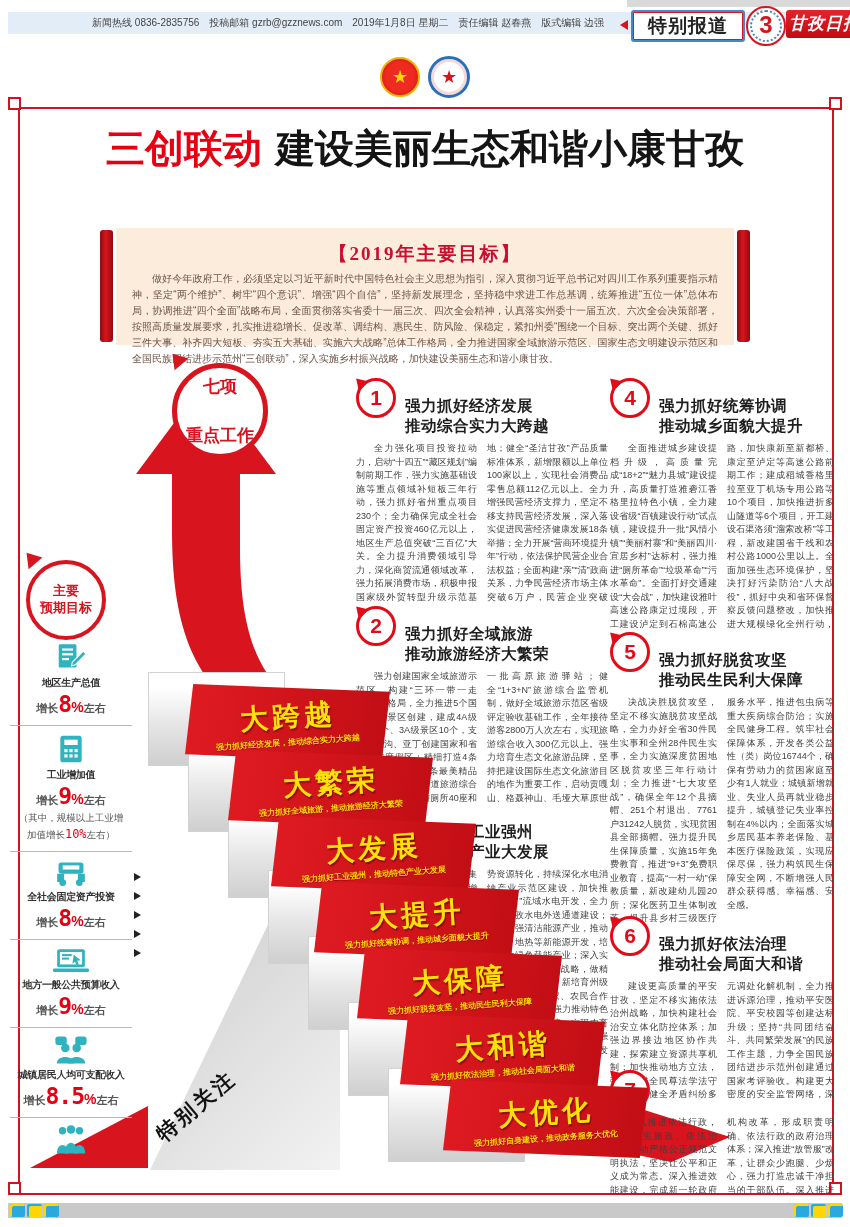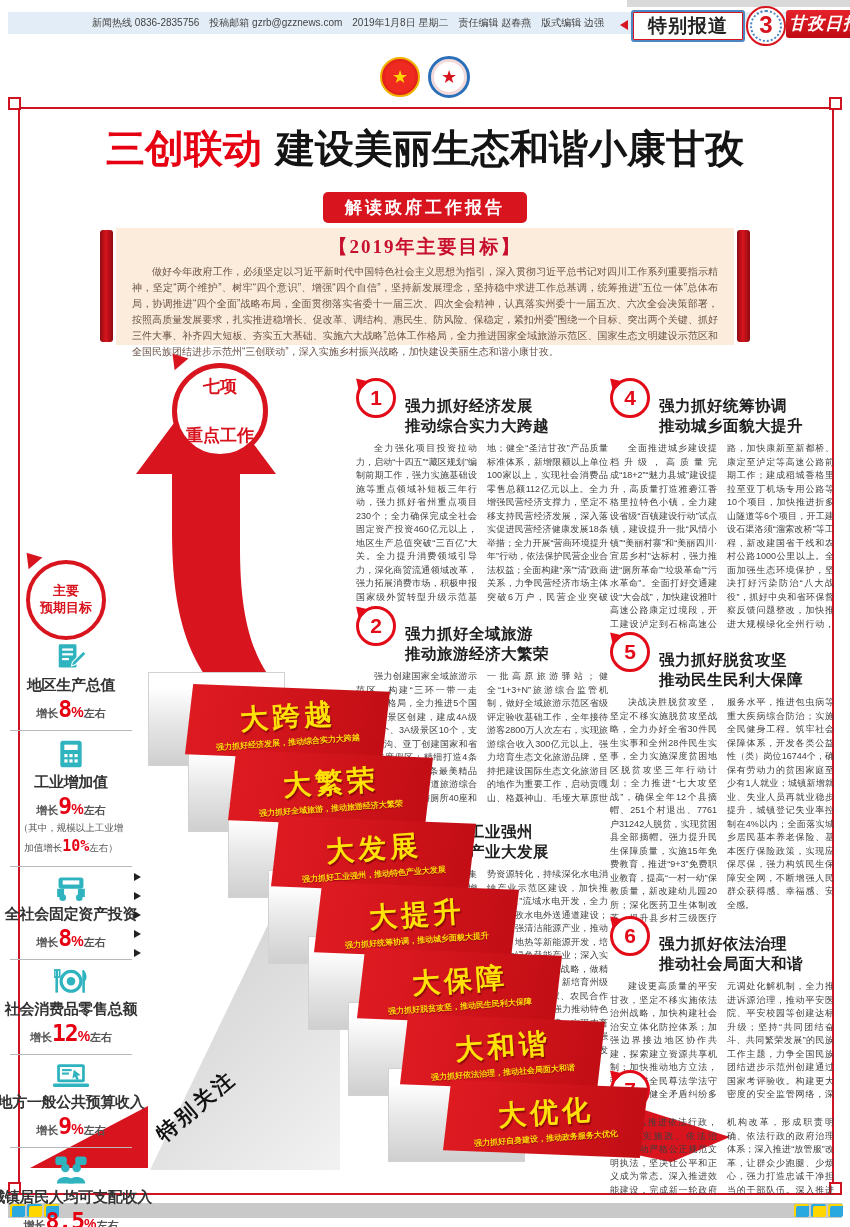--- a/index.html
+++ b/index.html
@@ -38,46 +38,46 @@
   .headline{position:absolute;left:0;top:122px;width:850px;text-align:center;font-weight:900;font-size:39px;letter-spacing:0px;z-index:2;white-space:nowrap;}
   .headline .lead{color:#e60012;margin-right:14px;}
   .headline .main{color:#141414;}
   .report-badge{position:absolute;left:50%;top:192px;transform:translateX(-50%);background:#d8141e;color:#fff;
     font-size:17px;font-weight:bold;letter-spacing:3px;padding:4px 22px;border-radius:5px;z-index:2;}
 
   
   .scroll-rod{position:absolute;top:230px;width:13px;height:112px;background:linear-gradient(90deg,#8f0b10,#d8141e 45%,#8f0b10);border-radius:3px;z-index:2;}
   .rod-l{left:100px;} .rod-r{left:737px;}
   .goals{position:absolute;left:116px;top:228px;width:618px;height:117px;background:#fbecdc;z-index:1;}
-  .goals .g-title{margin-top:6px;text-align:center;font-family:"Liberation Serif","DejaVu Serif",serif;font-size:19px;font-weight:bold;color:#c8102e;letter-spacing:2px;}
+  .goals .g-title{margin-top:13px;text-align:center;font-family:"Liberation Serif","DejaVu Serif",serif;font-size:19px;font-weight:bold;color:#c8102e;letter-spacing:2px;}
   .goals .g-body{margin:4px 16px 0 16px;font-size:10px;line-height:1.6;color:#6b5348;text-align:justify;text-indent:2em;}
 
   
   .circle-badge{position:absolute;border-radius:50%;background:#fff;display:flex;flex-direction:column;align-items:center;justify-content:center;
     color:#d8141e;font-weight:900;z-index:6;text-align:center;}
   .seven{left:172px;top:363px;width:86px;height:86px;border:5px solid #d8141e;font-size:17px;line-height:1.25;gap:28px;}
   .targets{left:26px;top:560px;width:72px;height:72px;border:4px solid #d8141e;font-size:13px;line-height:1.3;}
   .badge-tip{position:absolute;width:0;height:0;border-left:9px solid transparent;border-right:9px solid transparent;border-bottom:14px solid #d8141e;z-index:6;}
   .tip-seven{left:168px;top:352px;transform:rotate(-40deg);}
   .tip-targets{left:22px;top:551px;transform:rotate(-40deg);}
 
   
   .big-arrow{position:absolute;left:128px;top:378px;z-index:2;}
 
   
   .stats{position:absolute;left:10px;top:636px;width:122px;z-index:3;}
   .stat{padding:7px 0 8px 0;border-bottom:1px solid #b9b9b9;display:flex;flex-direction:column;align-items:center;}
   .stat:last-child{border-bottom:none;}
   .stat svg{display:block;}
-  .stat .lbl{margin-top:3px;font-size:15px;font-weight:bold;color:#333;letter-spacing:-0.3px;white-space:nowrap;}
+  .stat .lbl{margin-top:3px;font-size:10px;font-weight:bold;color:#333;letter-spacing:-0.3px;white-space:nowrap;}
   .stat .val{margin-top:1px;font-size:11px;font-weight:bold;color:#555;white-space:nowrap;}
   .stat .num{font-family:"DejaVu Sans Mono",monospace;font-size:23px;font-weight:bold;color:#e60012;letter-spacing:-1px;}
   .stat .pct{font-size:14px;font-weight:900;color:#e60012;}
   .stat .note{margin-top:2px;font-size:9.5px;color:#555;text-align:center;line-height:1.5;width:112px;}
-  .stat .note .num2{font-family:"DejaVu Sans Mono",monospace;font-size:15px;font-weight:bold;color:#e60012;}
+  .stat .note .num2{font-family:"DejaVu Sans Mono",monospace;font-size:12px;font-weight:normal;color:#e60012;}
 
   
   .connectors{position:absolute;left:134px;top:862px;z-index:3;}
   .connectors i{display:block;width:0;height:0;border-top:4px solid transparent;border-bottom:4px solid transparent;border-left:7px solid #222;margin:11px 0;}
 
   
   .face{position:absolute;left:150px;top:775px;width:190px;height:395px;background:linear-gradient(135deg,#c2c2c2,#f2f2f2);
     clip-path:polygon(100% 0,100% 100%,0 100%);z-index:1;}
   .step{position:absolute;width:135px;height:92px;background:linear-gradient(180deg,#ffffff 0 16%,#e6e6e6 55%,#cfcfcf);border:1px solid #d2d2d2;z-index:4;}
   .st0{left:148px;top:672px;} .st1{left:188px;top:738px;} .st2{left:228px;top:804px;} .st3{left:268px;top:870px;}
@@ -142,21 +142,20 @@
 
   <div class="frame"></div>
   <div class="corner c-tl"></div>
   <div class="corner c-tr"></div>
   <div class="corner c-bl"></div>
   <div class="corner c-br"></div>
 
   <div class="headline">
     <span class="lead">三创联动</span><span class="main">建设美丽生态和谐小康甘孜</span>
   </div>
-  <div class="report-badge">解读政府工作报告</div>
 
   <div class="scroll-rod rod-l"></div>
   <div class="scroll-rod rod-r"></div>
   <div class="goals">
     <div class="g-title">【2019年主要目标】</div>
     <div class="g-body">做好今年政府工作，必须坚定以习近平新时代中国特色社会主义思想为指引，深入贯彻习近平总书记对四川工作系列重要指示精神，坚定“两个维护”、树牢“四个意识”、增强“四个自信”，坚持新发展理念，坚持稳中求进工作总基调，统筹推进“五位一体”总体布局，协调推进“四个全面”战略布局，全面贯彻落实省委十一届三次、四次全会精神，认真落实州委十一届五次、六次全会决策部署，按照高质量发展要求，扎实推进稳增长、促改革、调结构、惠民生、防风险、保稳定，紧扣州委“围绕一个目标、突出两个关键、抓好三件大事、补齐四大短板、夯实五大基础、实施六大战略”总体工作格局，全力推进国家全域旅游示范区、国家生态文明建设示范区和全国民族团结进步示范州“三创联动”，深入实施乡村振兴战略，加快建设美丽生态和谐小康甘孜。</div>
   </div>
 
   <span class="badge-tip tip-seven"></span>
   <div class="circle-badge seven">
@@ -208,31 +207,20 @@
         <rect x="4" y="2" width="18" height="8" rx="2" fill="#2fb3be"></rect>
         <rect x="7" y="4" width="12" height="3" fill="#fff"></rect>
         <path d="M3 10 L8 10 L8 16 L3 16 Z M18 10 L23 10 L23 16 L18 16 Z" fill="#2fb3be"></path>
         <circle cx="7" cy="16.5" r="2.4" fill="#2fb3be"></circle>
           <circle cx="19" cy="16.5" r="2.4" fill="#2fb3be"></circle>
       </svg>
       <div class="lbl">全社会固定资产投资</div>
       <div class="val"><span>增长</span><span class="num">8</span><span class="pct">%</span><span>左右</span></div>
     </div>
 
-    <div class="stat">
-      <svg width="34" height="30" viewBox="0 0 24 21">
-        <circle cx="12" cy="10" r="7" fill="none" stroke="#2fb3be" stroke-width="2.2"></circle>
-        <circle cx="12" cy="10" r="3" fill="#2fb3be"></circle>
-        <rect x="1" y="2" width="1.8" height="16" fill="#2fb3be"></rect>
-          <rect x="0" y="2" width="4" height="5" fill="none" stroke="#2fb3be" stroke-width="1.2"></rect>
-        <path d="M21 2 C23.5 5 23.5 8 21.8 10 L21.8 18 L20 18 L20 2 Z" fill="#2fb3be"></path>
-      </svg>
-      <div class="lbl">社会消费品零售总额</div>
-      <div class="val"><span>增长</span><span class="num">12</span><span class="pct">%</span><span>左右</span></div>
-    </div>
 
     <div class="stat">
       <svg width="36" height="28" viewBox="0 0 26 19">
         <rect x="3" y="1" width="20" height="13" rx="1.5" fill="#2fb3be"></rect>
         <rect x="5" y="3" width="16" height="9" fill="#fff"></rect>
         <rect x="6.5" y="4.5" width="7" height="1.5" fill="#2fb3be"></rect>
           <rect x="6.5" y="7" width="5" height="1.5" fill="#2fb3be"></rect>
         <path d="M15 5 L20 9 L17.5 9.3 L18.6 11.8 L17 12.5 L15.9 10 L14 11.5 Z" fill="#2fb3be"></path>
         <rect x="0" y="15" width="26" height="2.5" rx="1" fill="#2fb3be"></rect>
       </svg>

